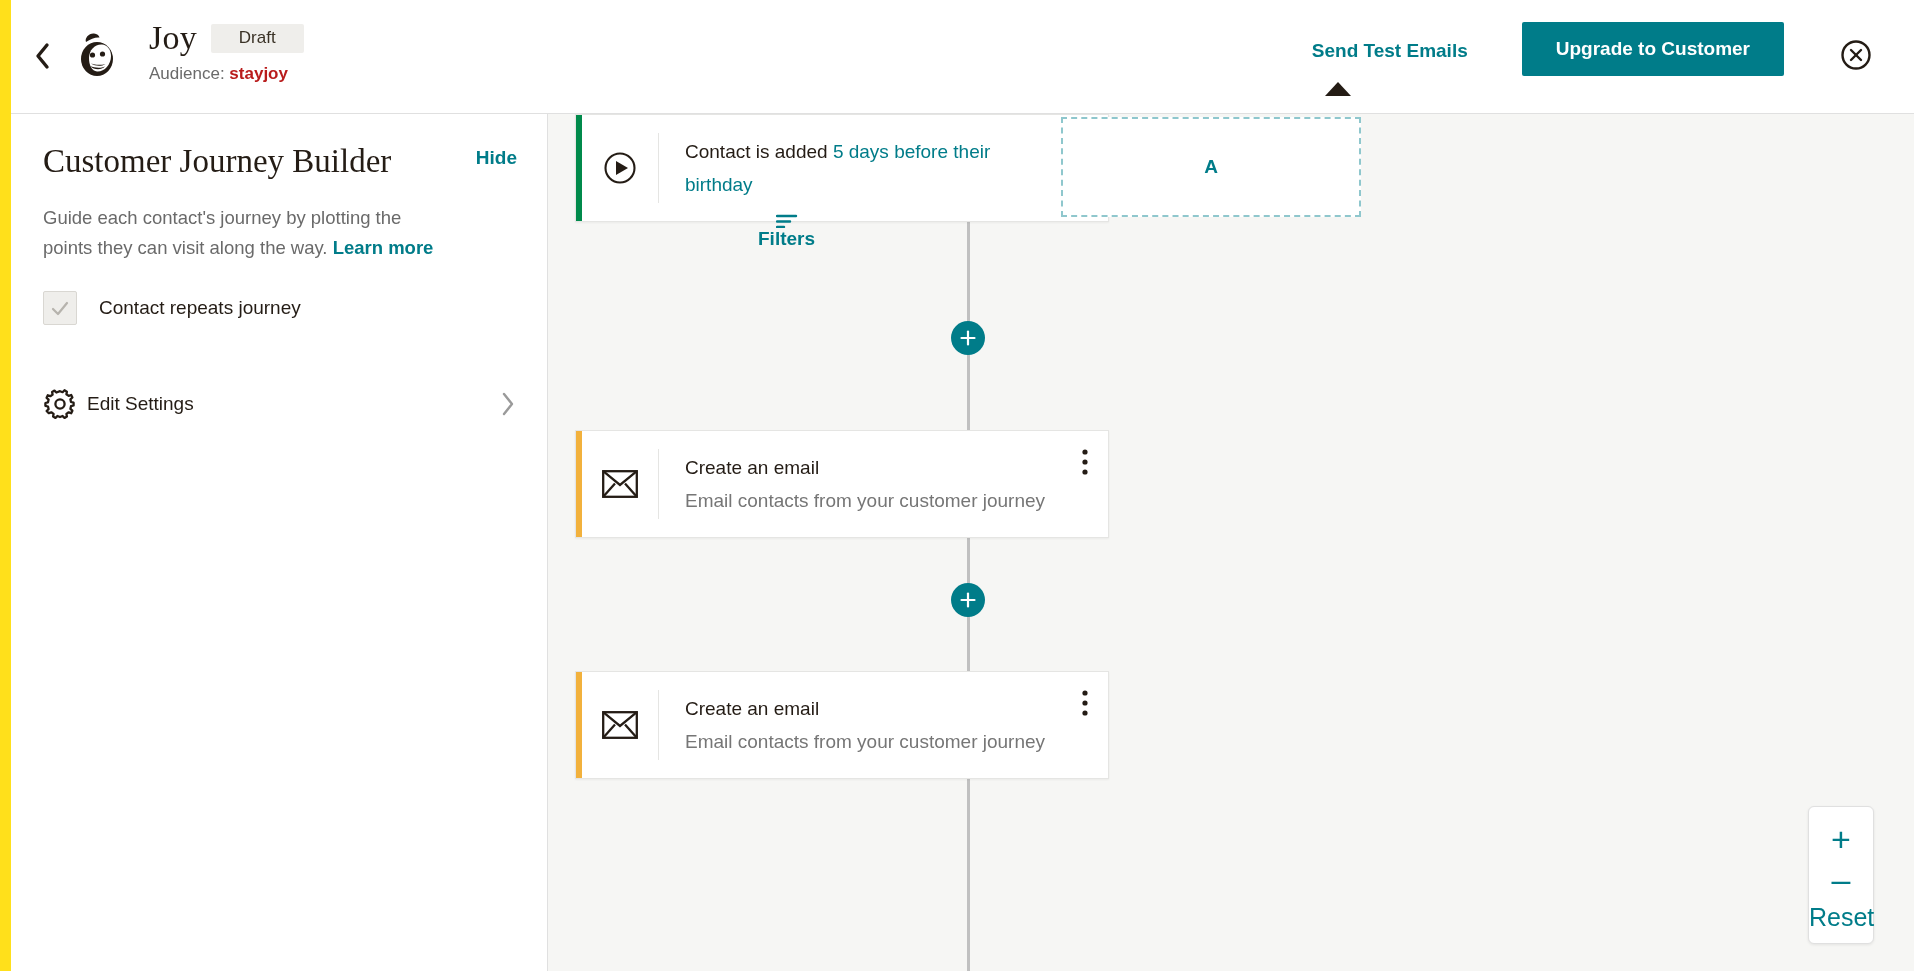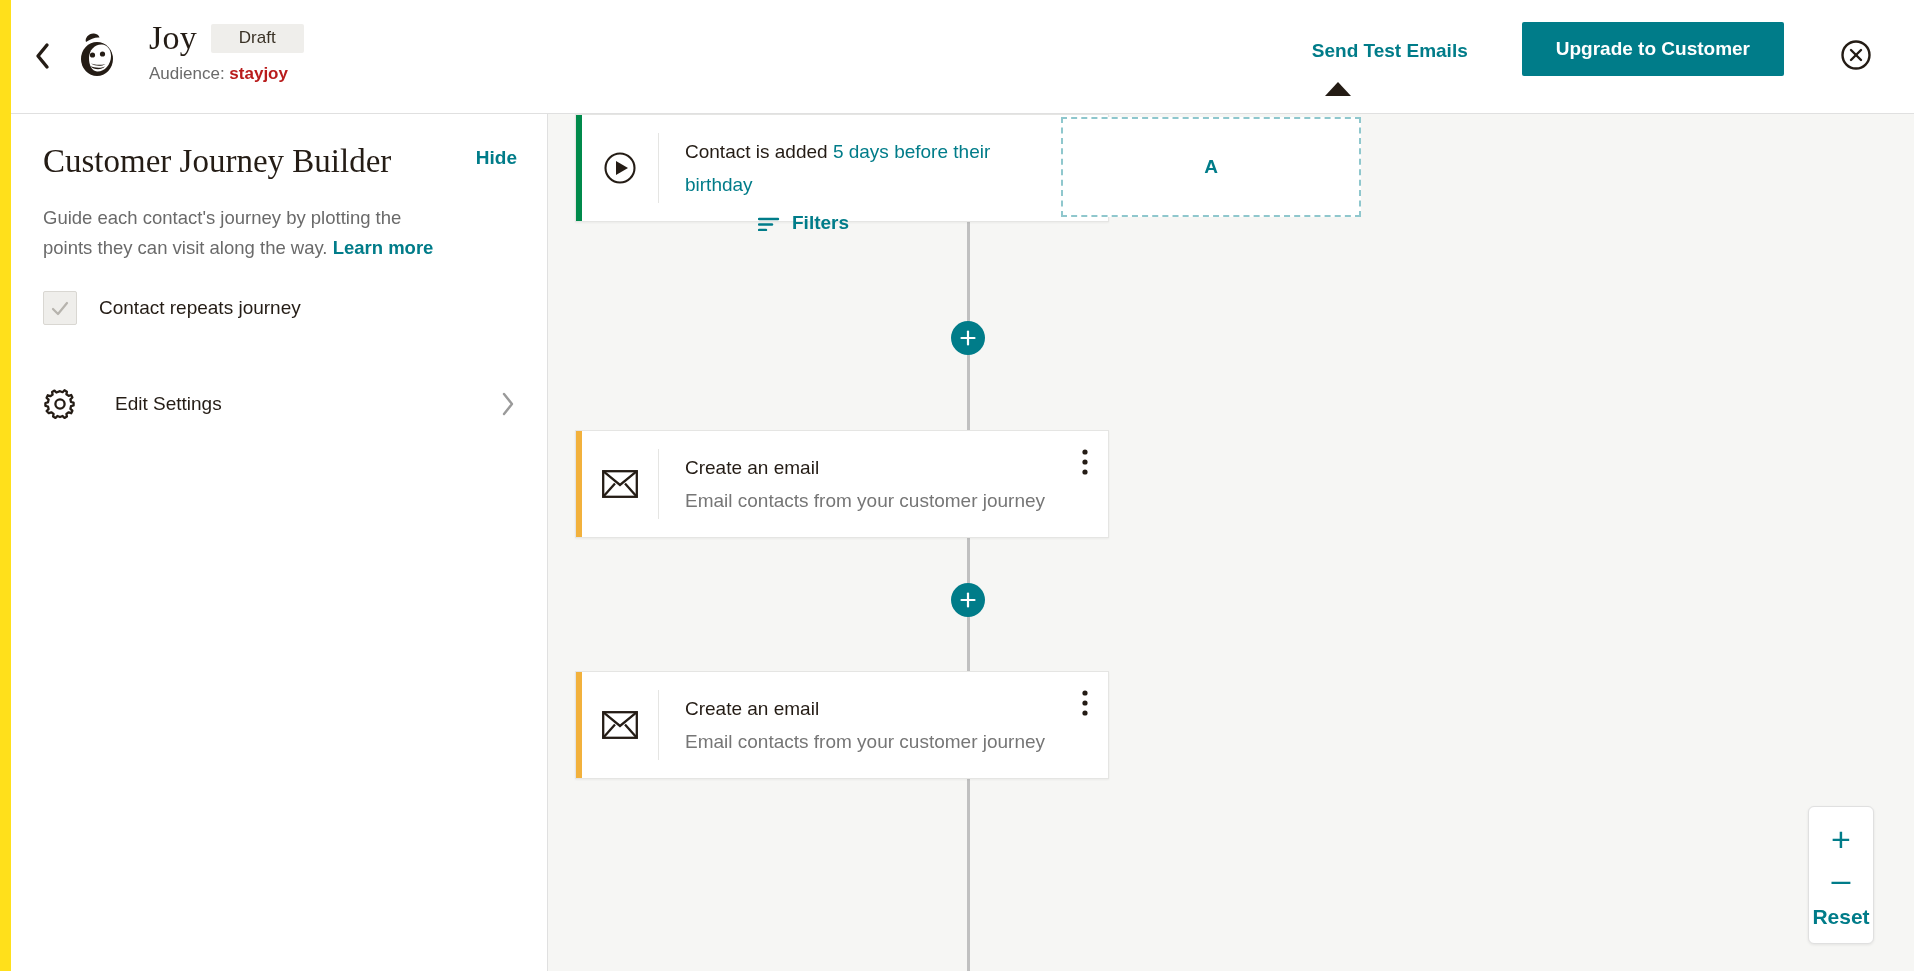--- a/index.html
+++ b/index.html
@@ -194,21 +194,21 @@
     margin: 50px 0 0 0;
     padding: 0 30px 0 32px;
     height: 58px;
     display: flex; align-items: center;
     cursor: pointer;
   }
   .settings-row .gear { width: 34px; height: 34px; flex: 0 0 34px; color: #241c15; }
   .settings-row .gear svg { display:block; }
   .settings-label {
     font-size: 19px; color: #241c15;
-    margin-left: 38px; flex: 1 1 auto;
+    margin-left: 10px; flex: 1 1 auto;
     line-height: 26px;
   }
   .settings-row .chev { color: #9a9a9a; width: 18px; height: 28px; }
   .settings-row .chev svg { display:block; }
 
   
   .canvas {
     position: absolute; left: 548px; top: 114px;
     width: 1366px; height: 857px;
     background: #f6f6f4;
@@ -266,26 +266,27 @@
     width: 46px; flex: 0 0 46px;
     display: flex; align-items: flex-start; justify-content: center;
     padding-top: 18px;
     cursor: pointer;
   }
   .node .kebab svg { display: block; }
 
   
   .filters-link {
     position: absolute;
-    display: flex; align-items: center; gap: 12px;
+    display: flex; align-items: center; 
     color: #007c89;
     font-size: 19px; font-weight: bold;
     cursor: pointer;
     background: none; border: none;
     font-family: "Liberation Sans", sans-serif;
+    flex-direction: column;
   }
   .filters-link svg { display:block; }
 
   
   .plus-btn {
     position: absolute;
     width: 34px; height: 34px;
     border-radius: 50%;
     background: #007c89;
     border: none;
@@ -322,21 +323,21 @@
   }
   .zoom-controls button {
     display: block; width: 100%;
     background: none; border: none;
     color: #007c89;
     cursor: pointer;
     font-family: "Liberation Sans", sans-serif;
   }
   .zoom-in  { font-size: 34px; line-height: 40px; padding: 2px 0 0; }
   .zoom-out { font-size: 34px; line-height: 40px; padding: 0 0 4px; }
-  .zoom-reset { font-size: 21px; font-weight: bold; line-height: 28px; padding-bottom: 4px; text-align: center; }
+  .zoom-reset { font-size: 25px; font-weight: normal; line-height: 28px; padding-bottom: 4px; text-align: center; }
 </style>
 </head>
 <body>
 
 <div id="app">
 
   <div class="yellow-strip"></div>
 
   <div class="header">
 

